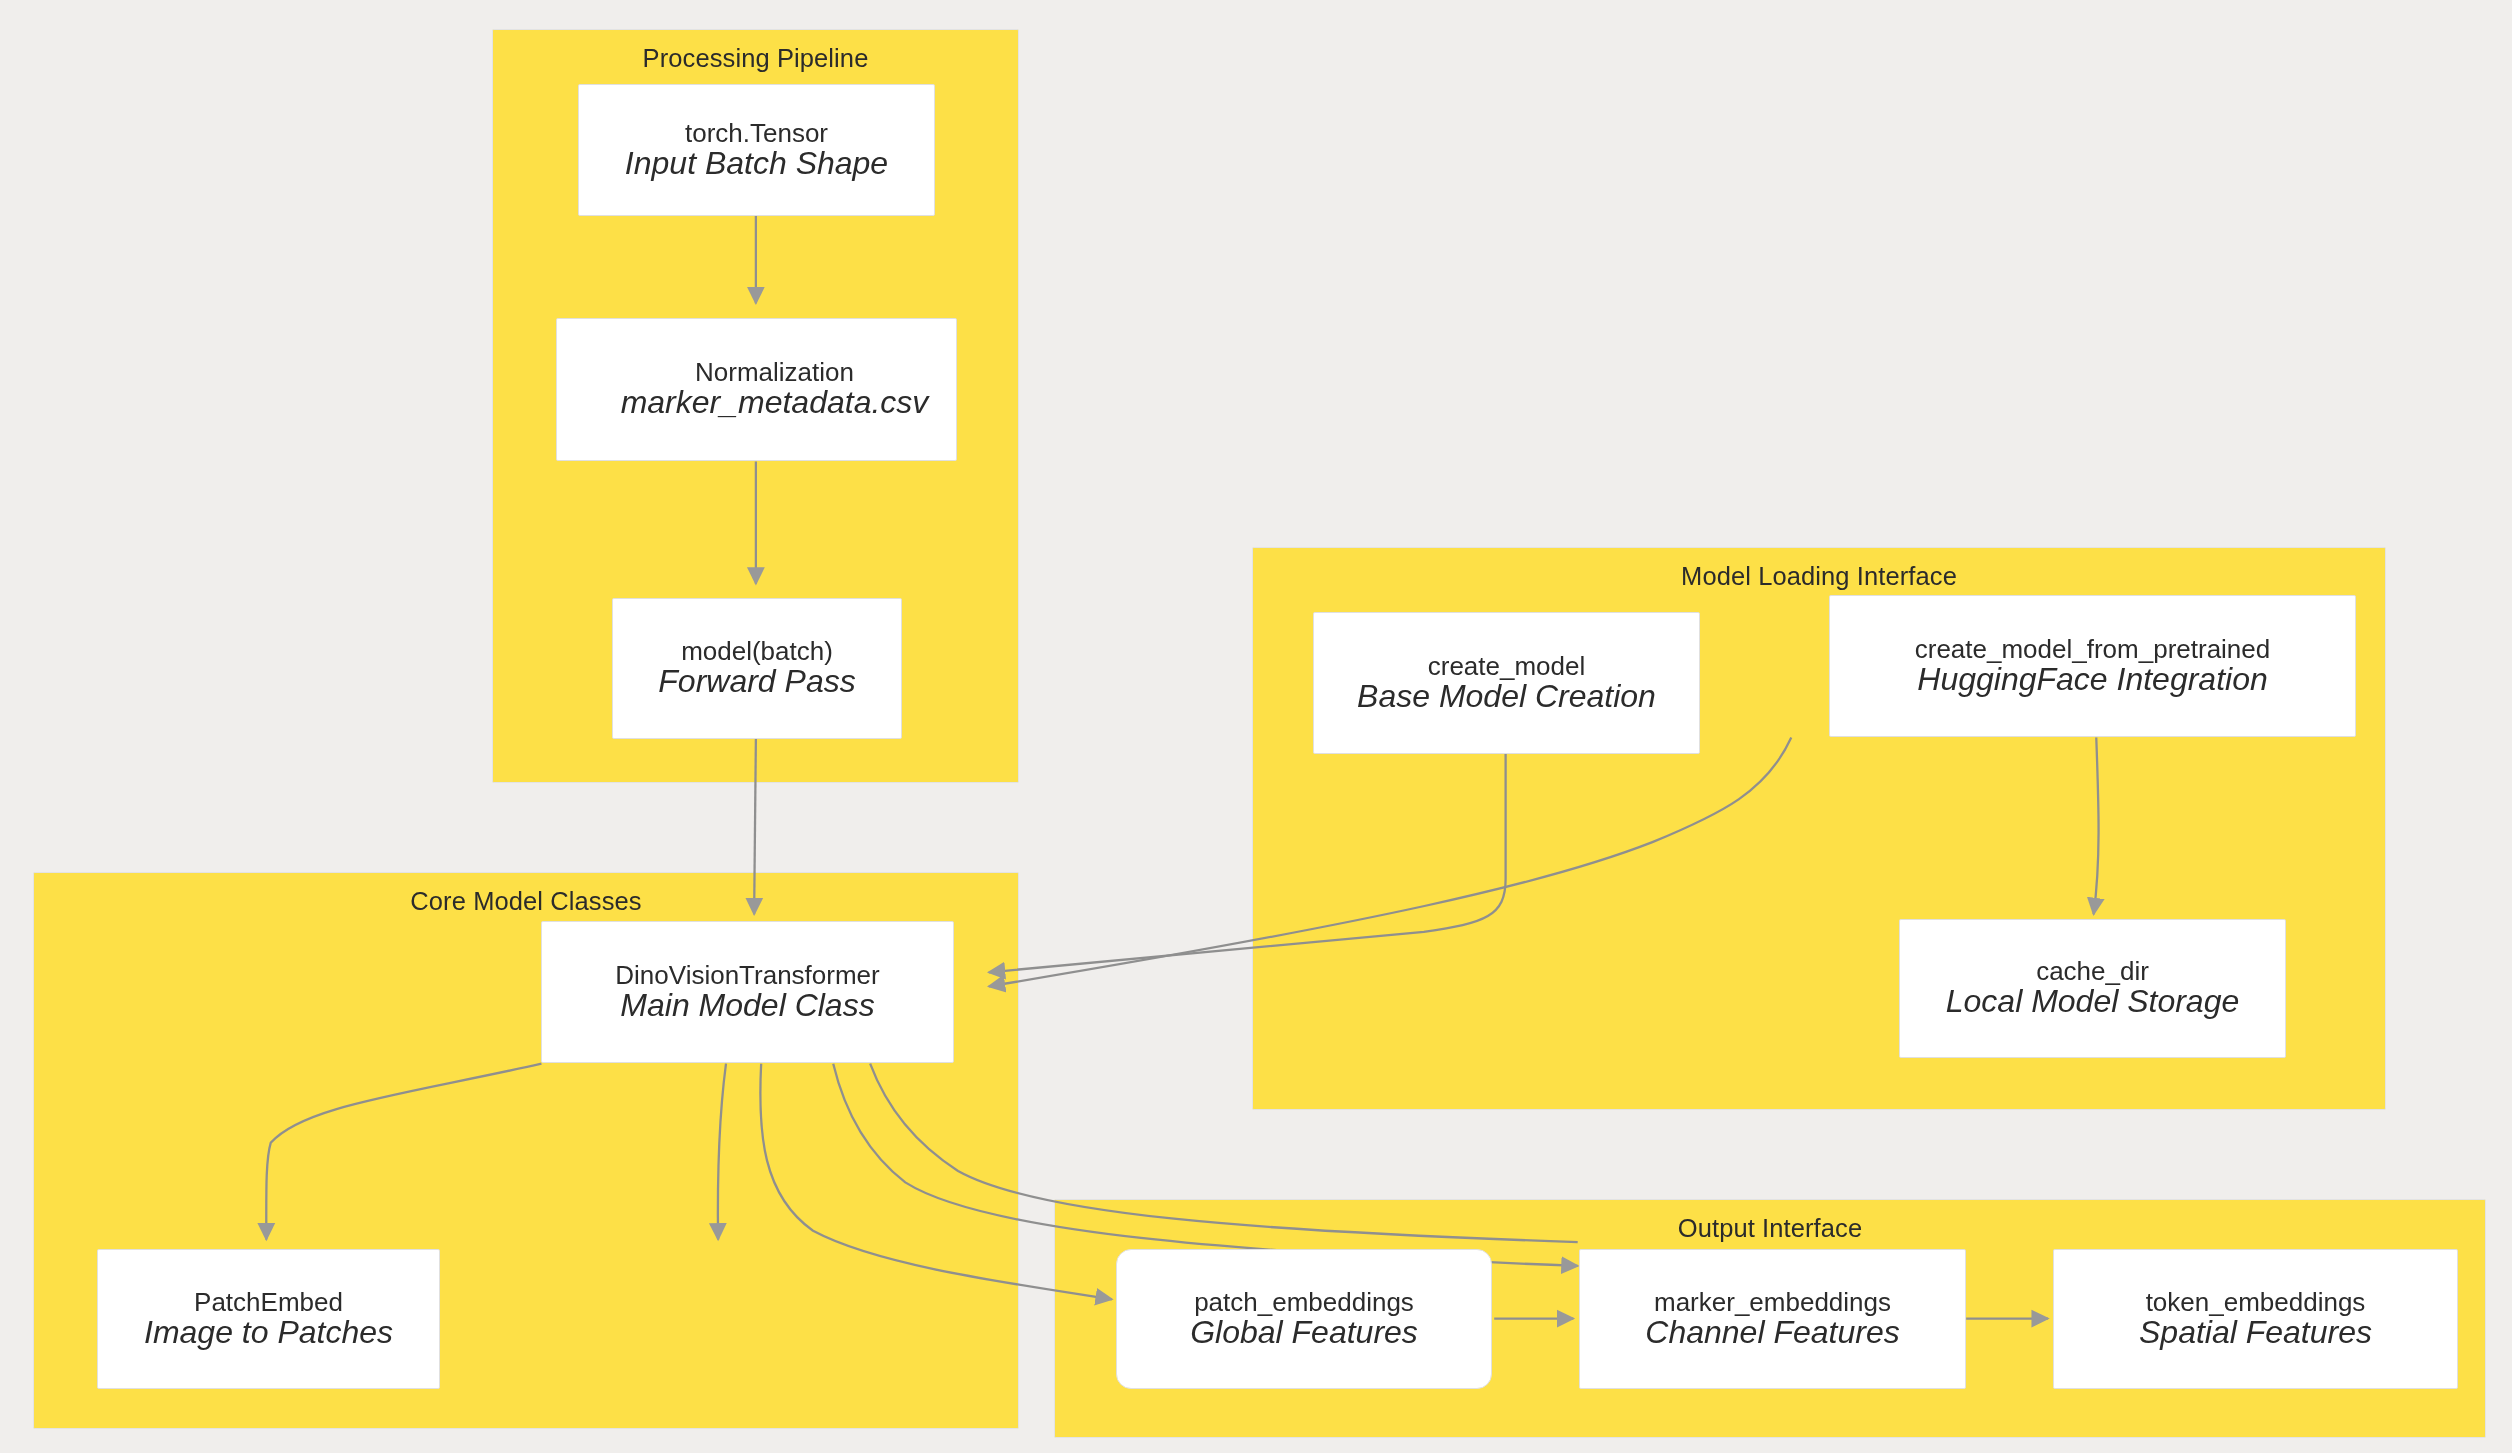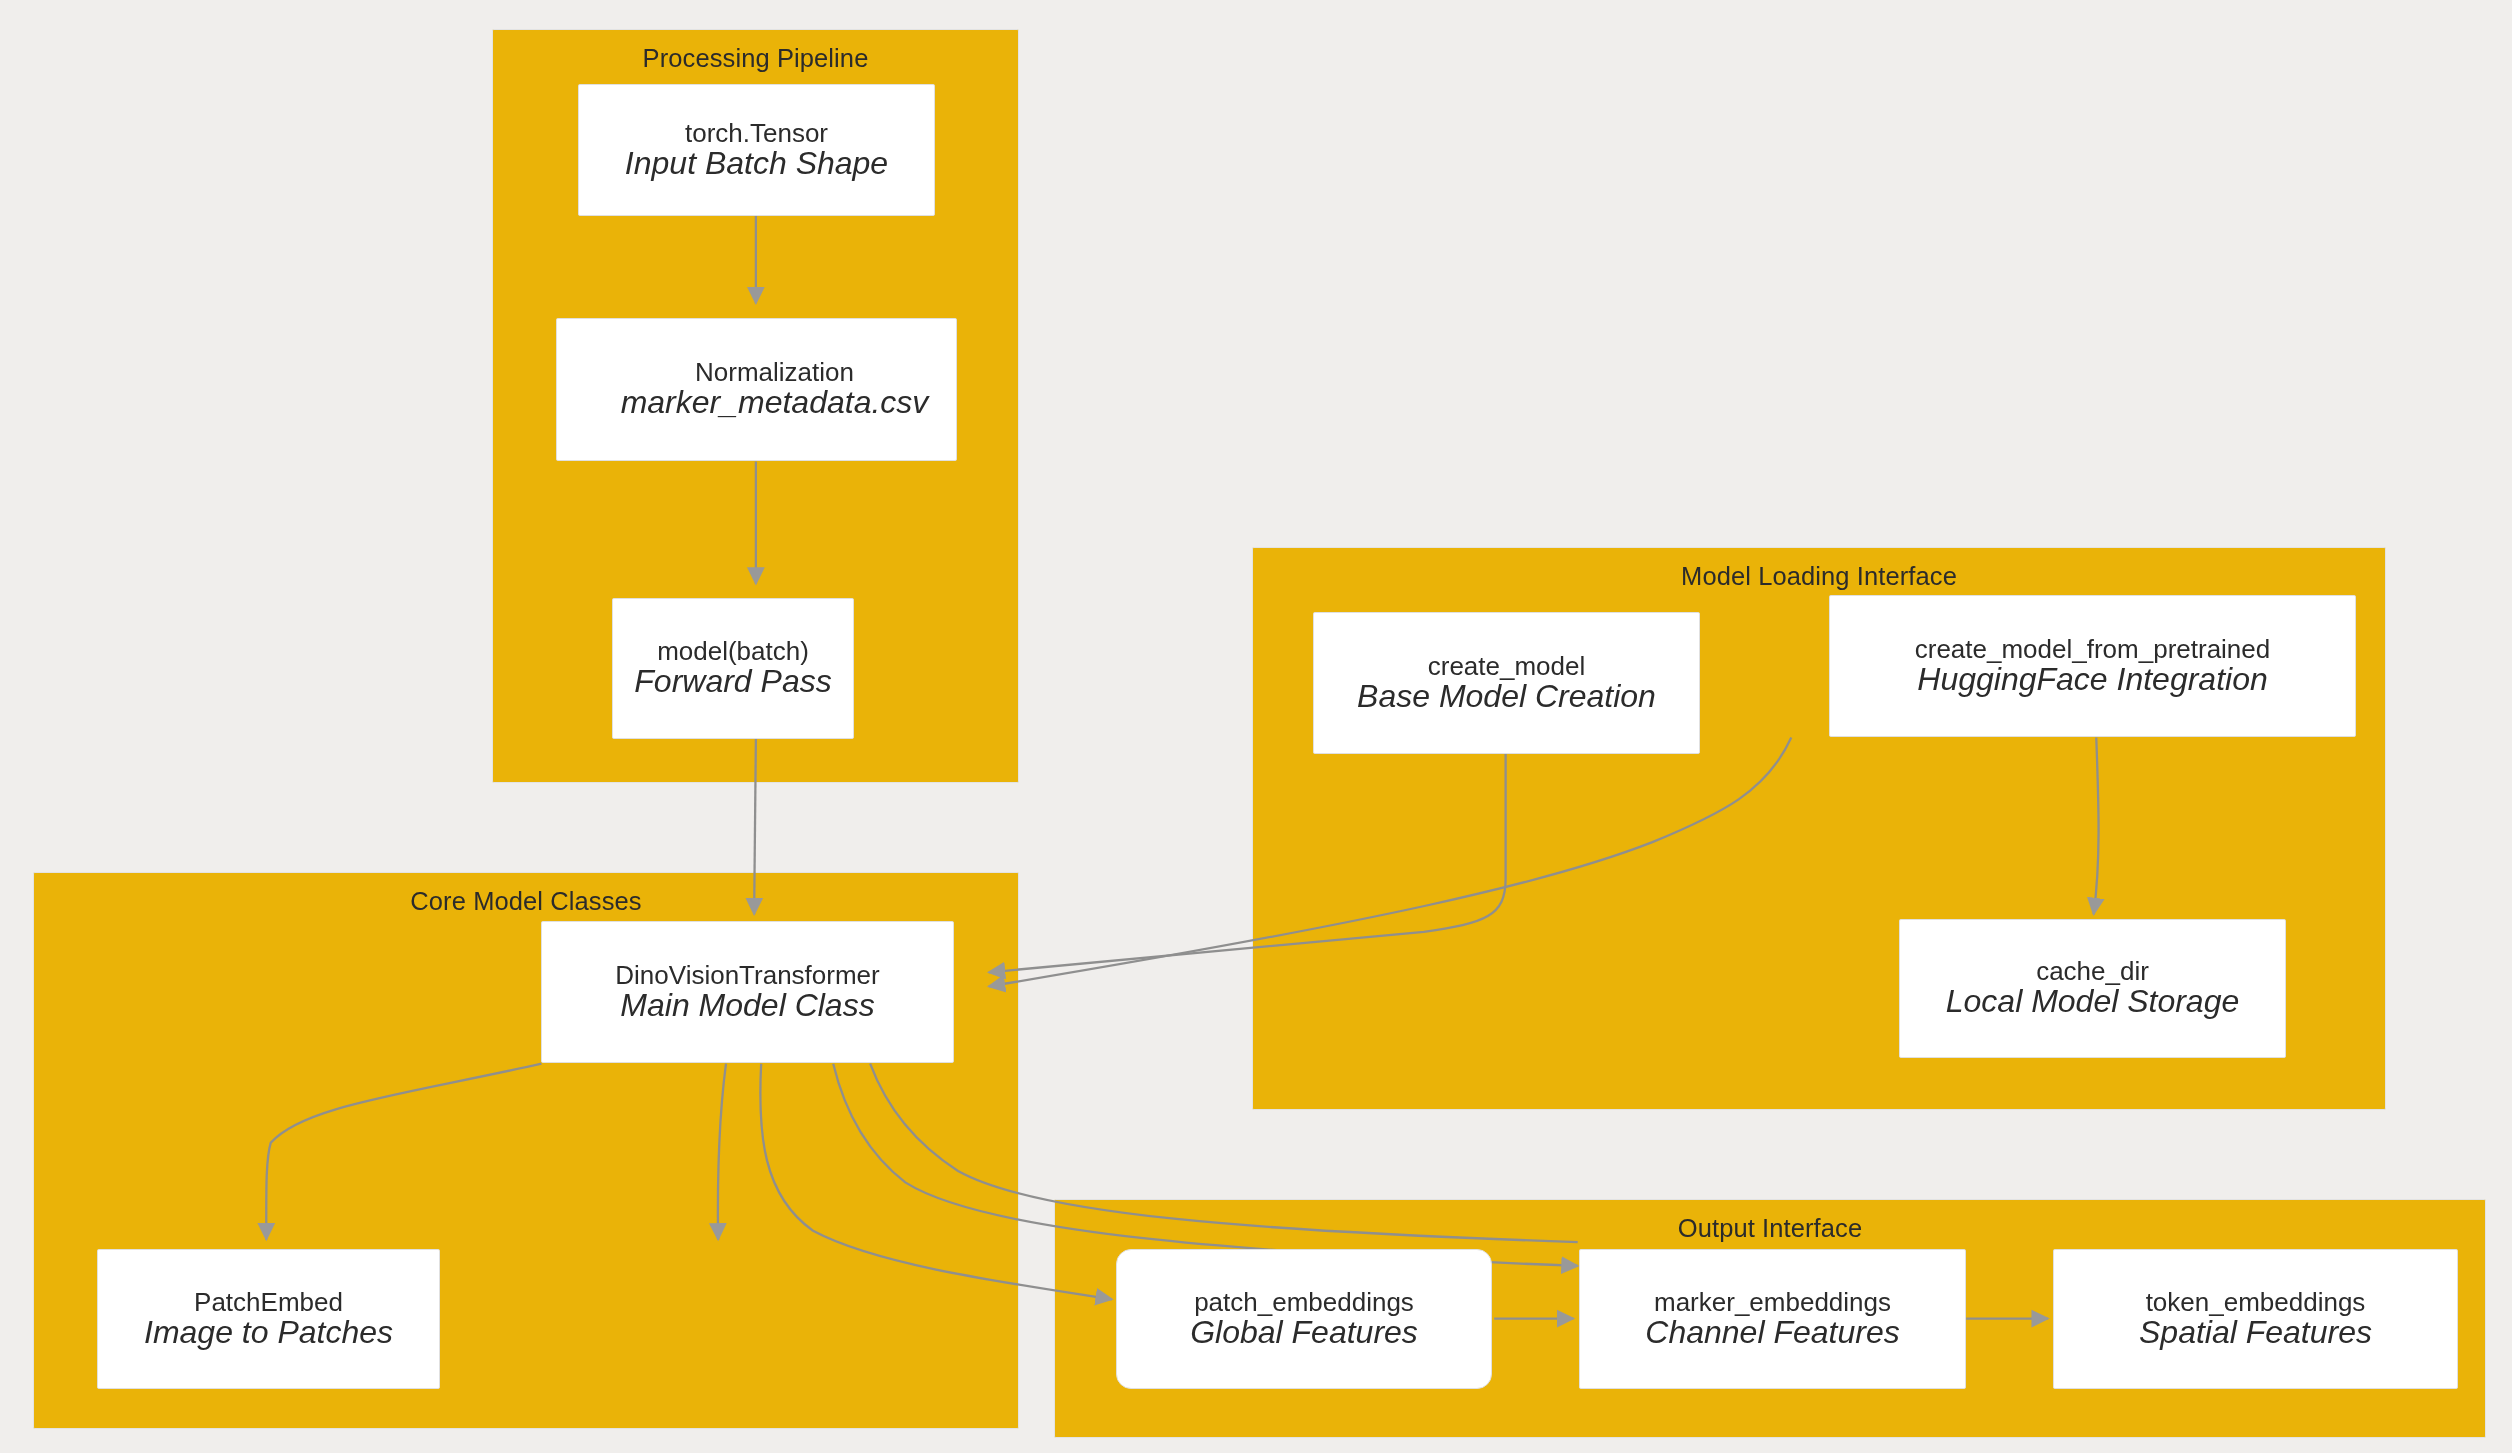--- a/index.html
+++ b/index.html
@@ -15,21 +15,21 @@
     overflow: hidden;
   }
   #canvas {
     position: absolute;
     inset: 0;
     width: 2512px;
     height: 1454px;
   }
   .subgraph {
     position: absolute;
-    background: #eab308;
+    background: #fde047;
     border: 1.8px solid #e3e3e3;
     box-sizing: border-box;
     border-radius: 1.8px;
   }
   .subgraph-title {
     position: absolute;
     top: 14px;
     left: 0;
     width: 100%;
     text-align: center;
@@ -142,21 +142,21 @@
   <div class="node" style="left:578px; top:84px; width:357px; height:132px;">
     <div class="line1">torch.Tensor</div>
     <div class="line2">Input Batch Shape</div>
   </div>
 
   <div class="node" style="left:556px; top:318px; width:401px; height:143px;padding-left:36px;">
     <div class="line1">Normalization</div>
     <div class="line2">marker_metadata.csv</div>
   </div>
 
-  <div class="node" style="left:612px; top:598px; width:242px; height:141px;">
+  <div class="node" style="left:612px; top:598px; width:290px; height:141px;">
     <div class="line1">model(batch)</div>
     <div class="line2">Forward Pass</div>
   </div>
 
   <div class="node" style="left:1313px; top:595px; width:387px; height:142px;margin-top:17px;">
     <div class="line1">create_model</div>
     <div class="line2">Base Model Creation</div>
   </div>
 
   <div class="node" style="left:1791px; top:595px; width:527px; height:142px;margin-left:38px;">

